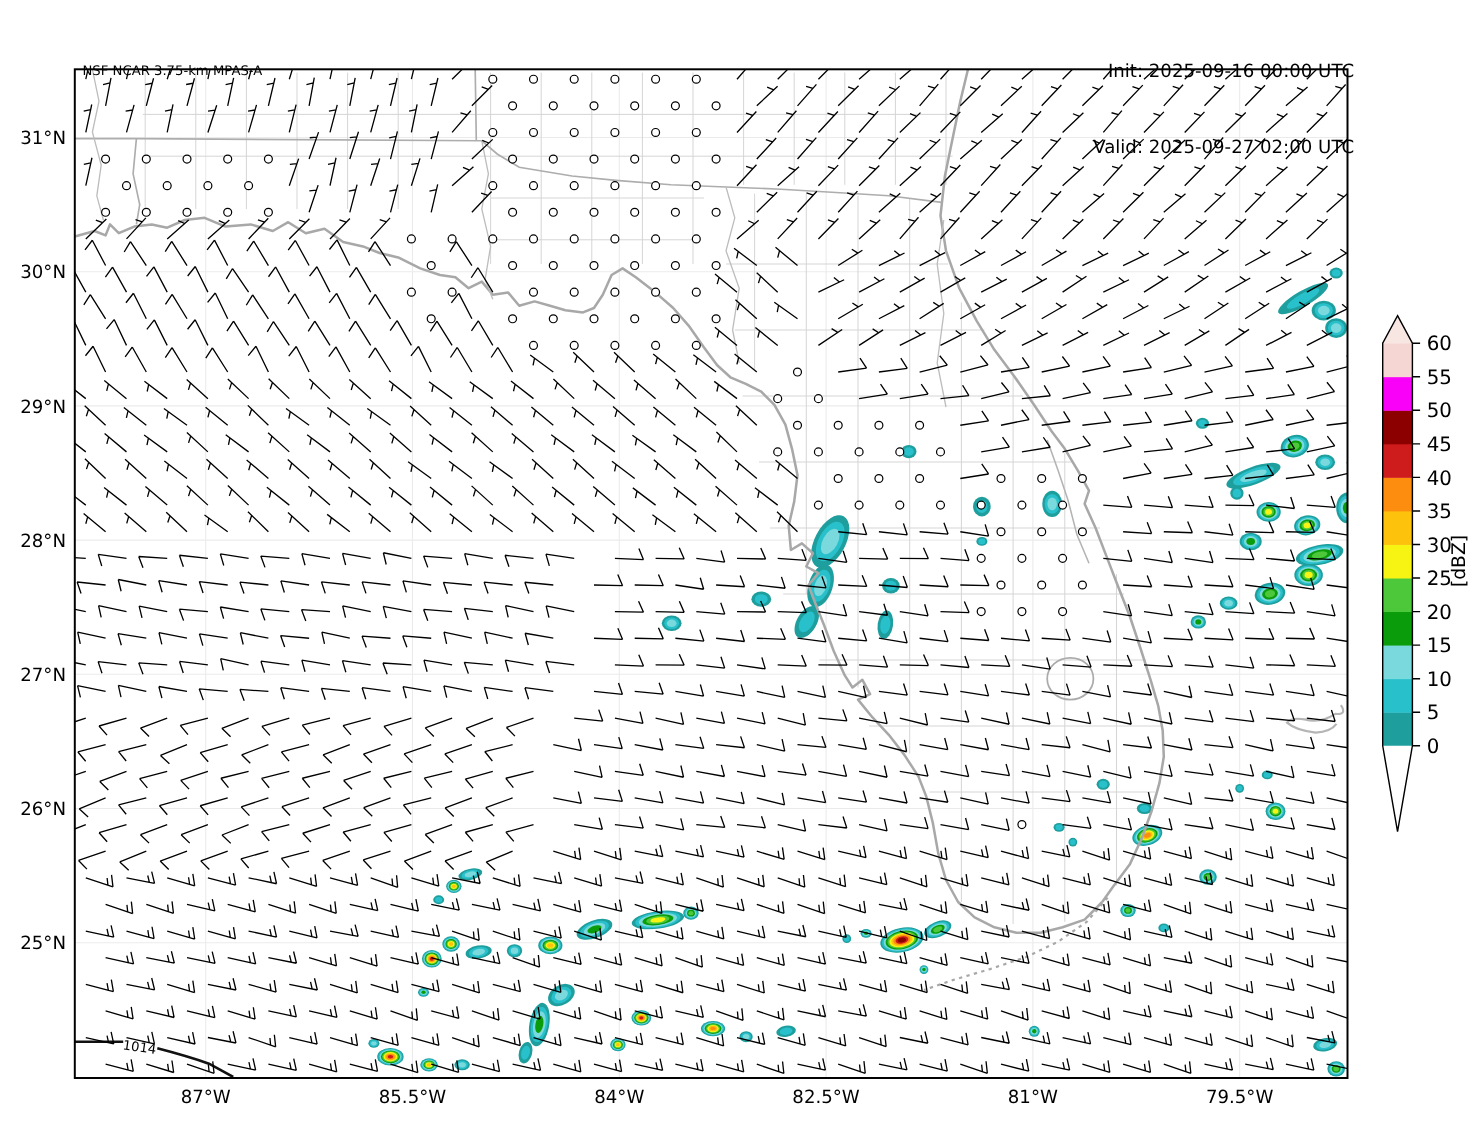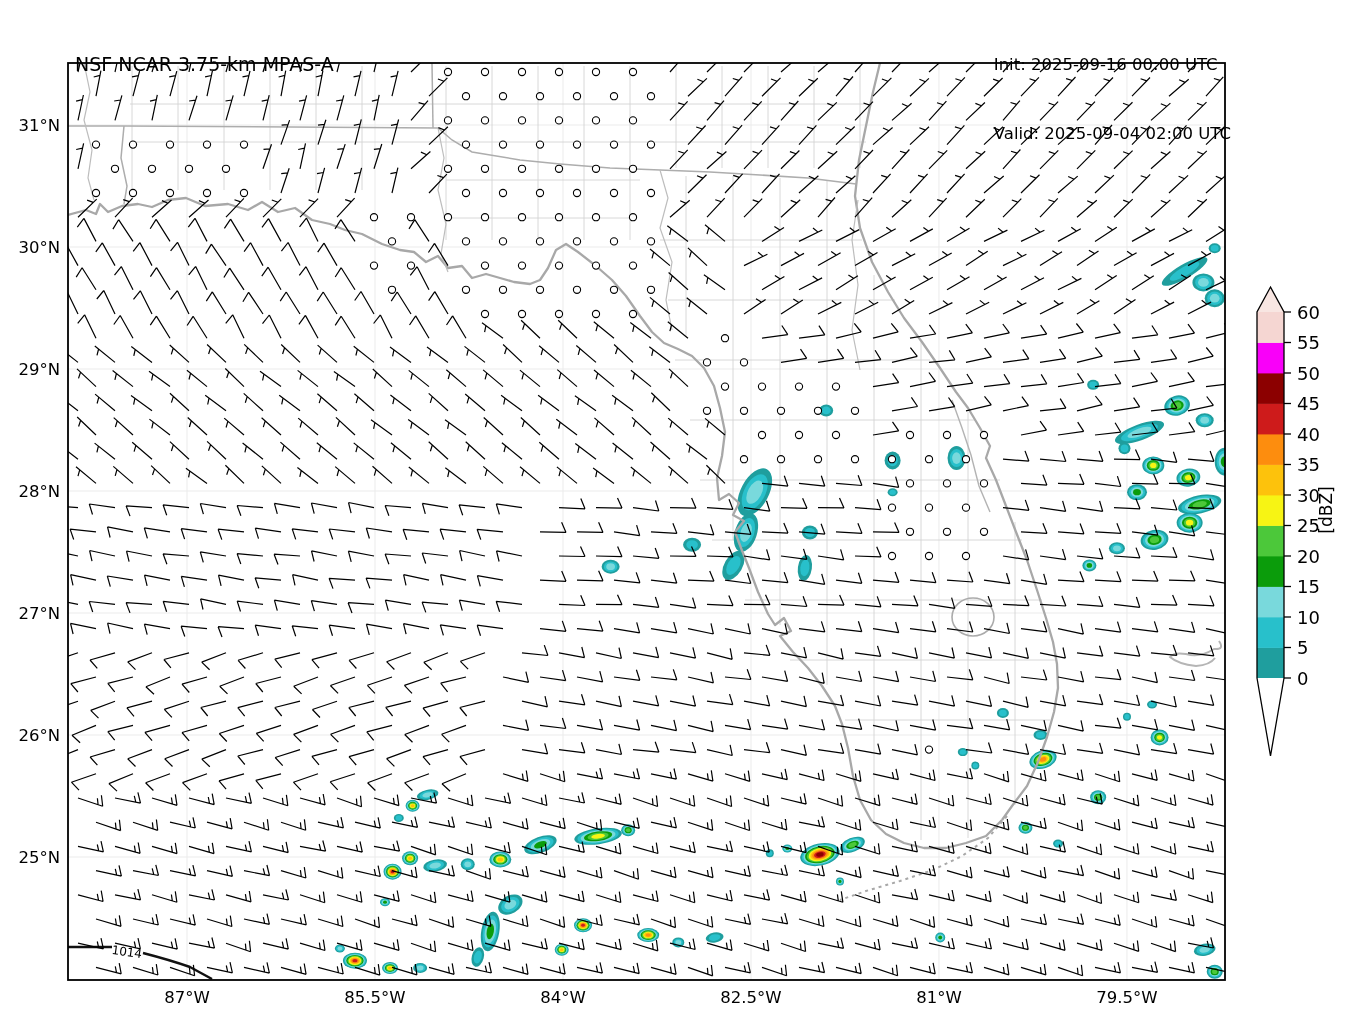--- a/index.html
+++ b/index.html
@@ -1,31 +1,31 @@
 <!DOCTYPE html>
 <html><head>
 <meta charset="utf-8">
 <style>
   html,body{margin:0;padding:0;background:#ffffff;}
   .page{position:relative;width:1349px;height:1023px;background:#fff;overflow:hidden;
         font-family:"DejaVu Sans","Liberation Sans",sans-serif;color:#000;}
-  .hdr-left{position:absolute;left:75px;top:7px;font-size:19px;line-height:23px;white-space:pre;text-align:right;}
-  .hdr-right{position:absolute;right:118px;top:7px;font-size:16.5px;line-height:23px;white-space:pre;}
+  .hdr-left{position:absolute;left:75px;top:7px;font-size:12px;line-height:23px;white-space:pre;text-align:right;}
+  .hdr-right{position:absolute;right:118px;top:7px;font-size:16.5px;line-height:23px;text-align:right;white-space:pre;}
   svg text{font-family:"DejaVu Sans","Liberation Sans",sans-serif;}
 </style>
 </head>
 <body>
 
 <div class="page">
   <div class="hdr-left">
     <div>NSF NCAR 3.75-km MPAS-A</div>
   </div>
   <div class="hdr-right">
     <div>Init: 2025-09-16 00:00 UTC</div>
-    <div>Valid: 2025-09-04 02:00 UTC</div>
+    <div>Valid: 2025-09-27 02:00 UTC</div>
   </div>
   <svg id="plot" width="1349" height="1023" viewBox="0 0 1349 1023">
       <defs>
         <clipPath id="mapclip">
           <rect x="68" y="63" width="1157" height="917"></rect>
         </clipPath>
       </defs>
       <g clip-path="url(#mapclip)">
         <g stroke="#ebebeb" stroke-width="1">
           <line x1="187" y1="63" x2="187" y2="980"></line>

